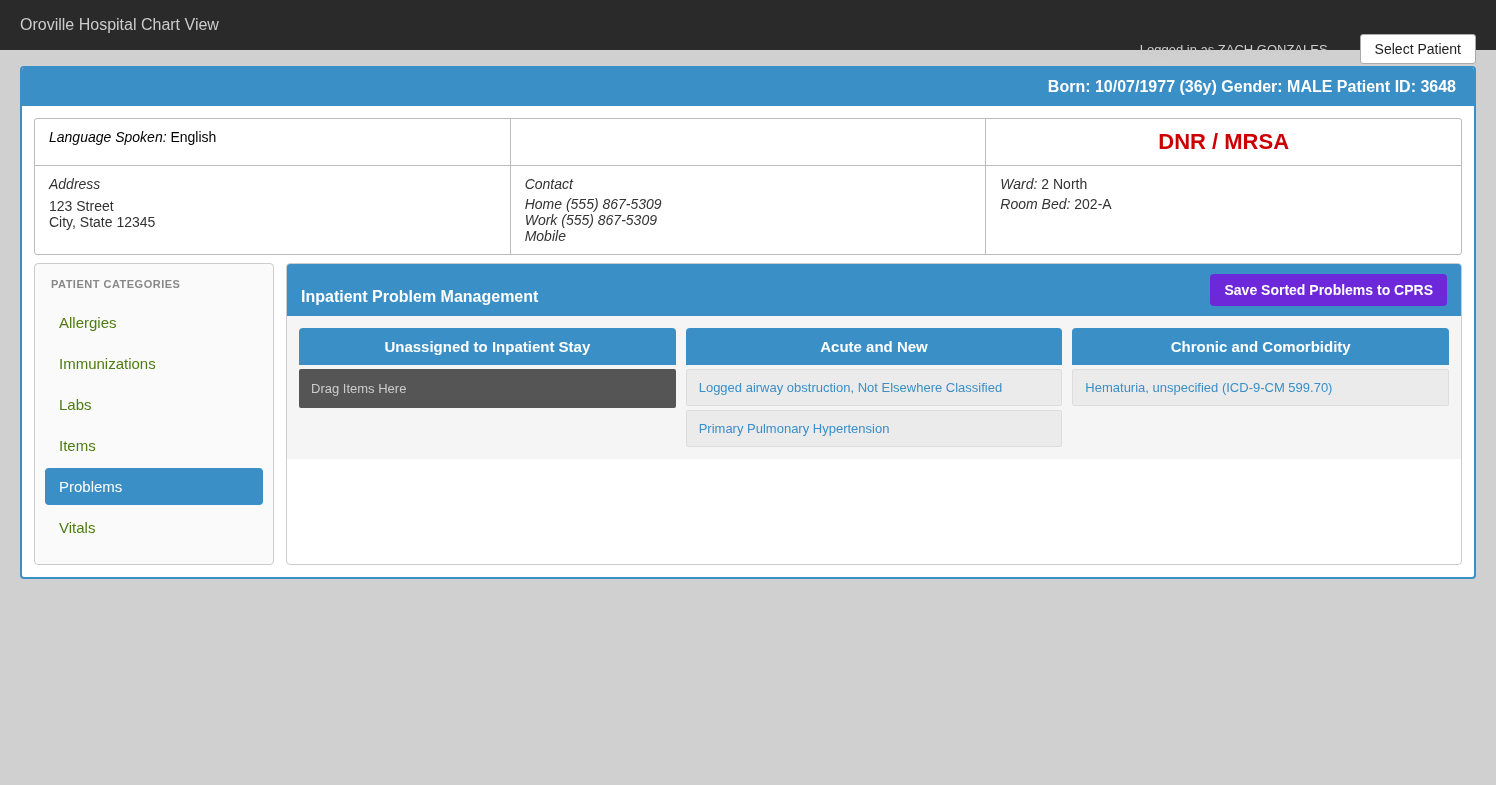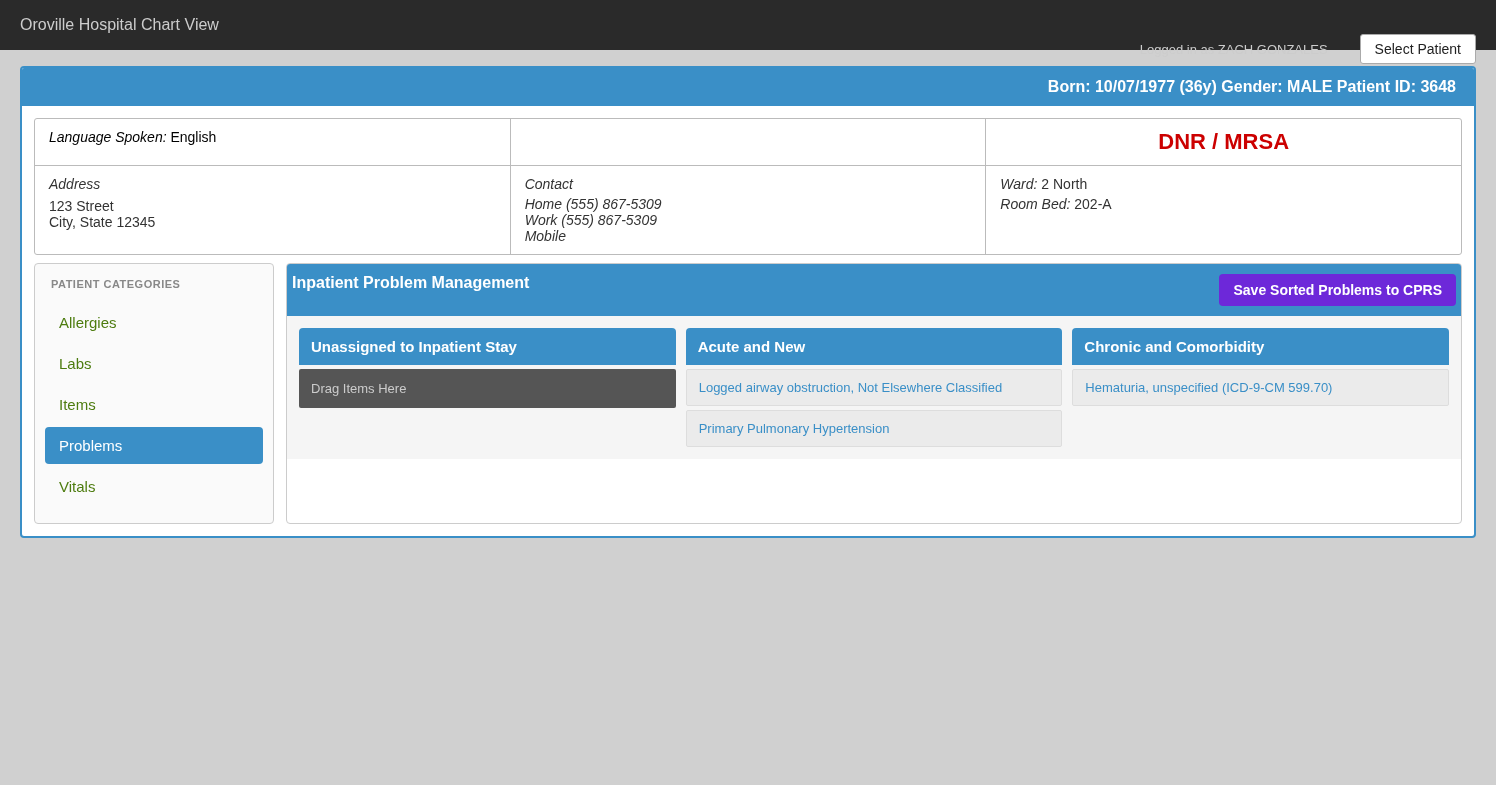--- a/index.html
+++ b/index.html
@@ -164,23 +164,23 @@
     .problem-area {
       flex: 1;
       border: 1px solid #ccc;
       border-radius: 4px;
       overflow: hidden;
     }
     .problem-header {
       background: #3a8fc7;
       color: #fff;
       display: flex;
-      align-items: flex-start;
+      align-items: flex-end;
       justify-content: space-between;
-      padding: 10px 5px;
+      padding: 10px 14px;
     }
     .problem-header-title {
       font-size: 16px;
       font-weight: bold;
     }
     .save-btn {
       background: #6d28d9;
       color: #fff;
       border: none;
       border-radius: 4px;
@@ -199,20 +199,21 @@
       flex: 1;
     }
     .col-header {
       background: #3a8fc7;
       color: #fff;
       padding: 10px 12px;
       border-radius: 4px 4px 0 0;
       font-size: 15px;
       font-weight: bold;
       margin-bottom: 4px;
+      text-align: center;
     }
     .drag-placeholder {
       background: #555;
       color: #ccc;
       padding: 12px;
       font-size: 13px;
       border-radius: 2px;
       margin-top: 2px;
     }
     .problem-item {
@@ -270,20 +271,21 @@
           <div><span style="font-style:italic">Room Bed:</span>  <span>202-A</span></div>
         </div>
     </div>
   </div>
 
   <div class="lower-section">
 
     <div class="sidebar">
       <div class="sidebar-title">PATIENT CATEGORIES</div>
       <button class="sidebar-item">Allergies</button>
+      <button class="sidebar-item">Immunizations</button>
       <button class="sidebar-item">Labs</button>
       <button class="sidebar-item">Items</button>
       <button class="sidebar-item active">Problems</button>
       <button class="sidebar-item">Vitals</button>
     </div>
 
     <div class="problem-area">
       <div class="problem-header">
         <span class="problem-header-title">Inpatient Problem Management</span>
         <button class="save-btn">Save Sorted Problems to CPRS</button>

